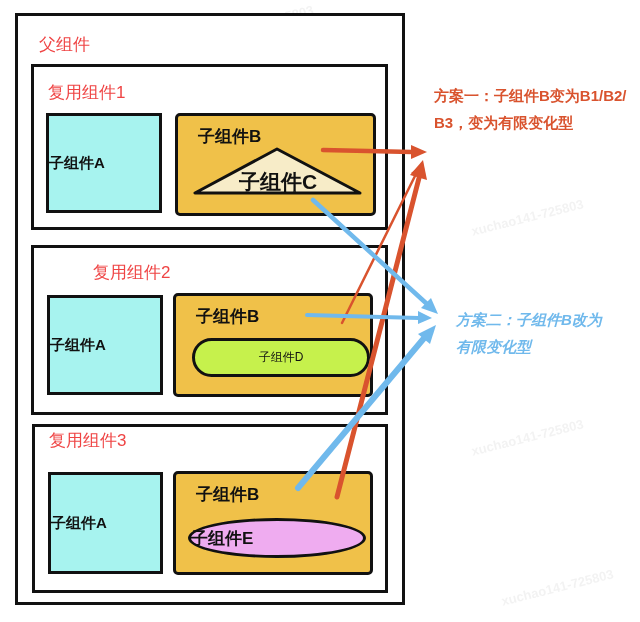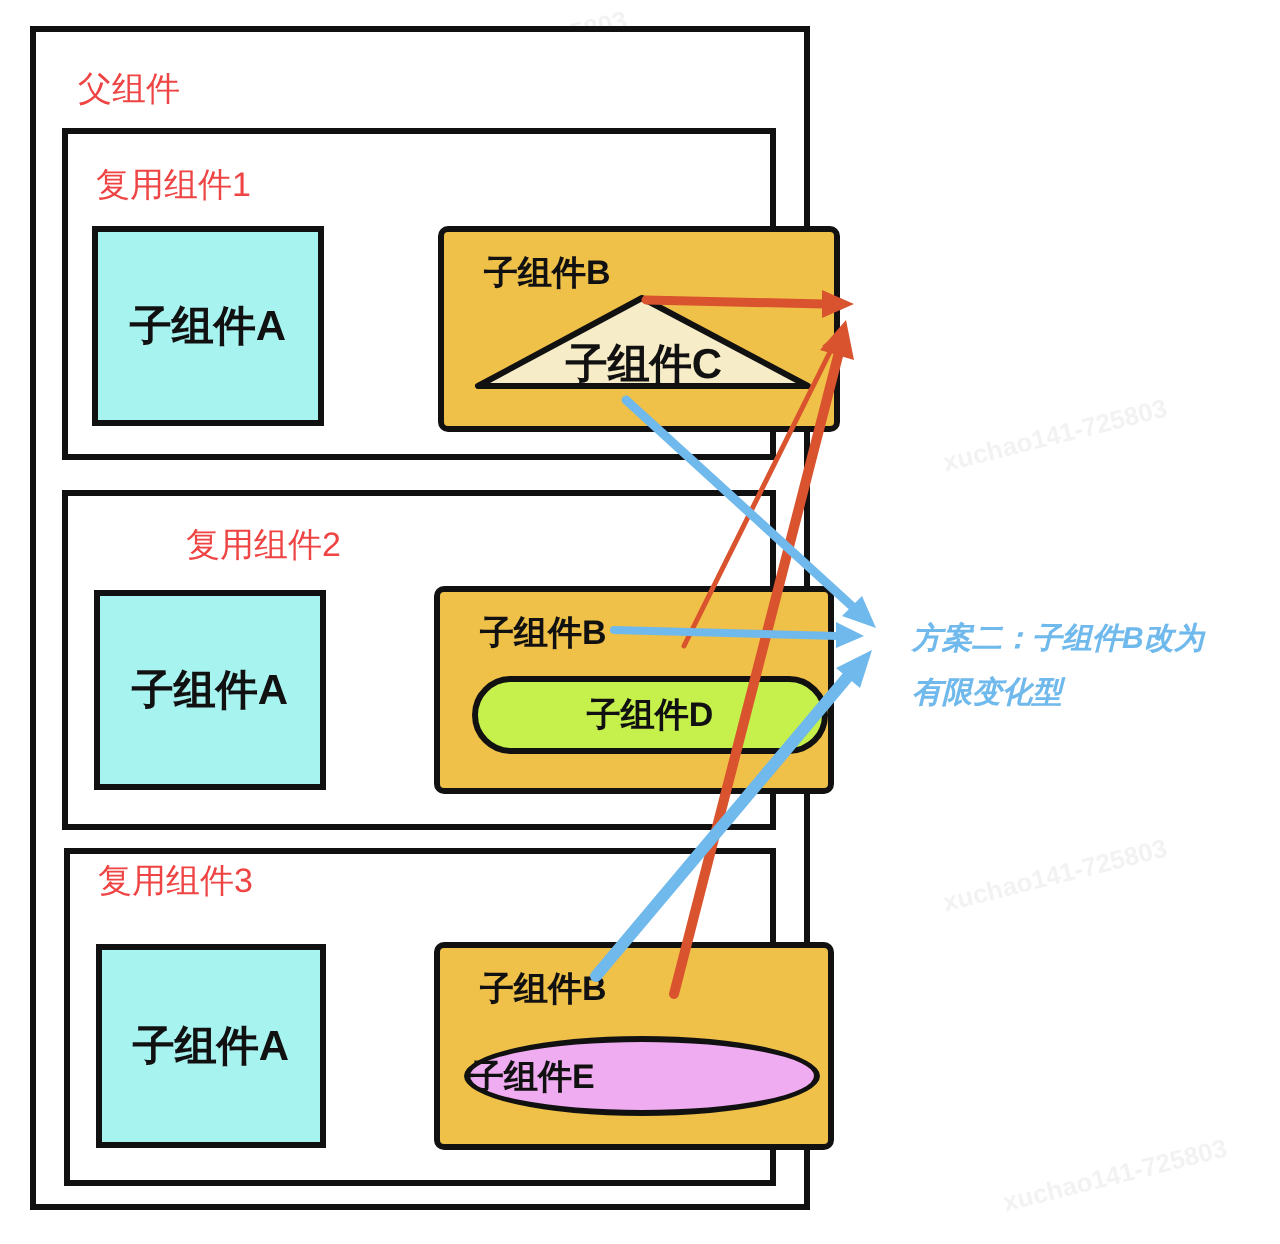--- a/index.html
+++ b/index.html
@@ -3,33 +3,33 @@
 <meta charset="utf-8">
 <style>
   html,body{margin:0;padding:0;background:#ffffff;}
   body{font-family:"Liberation Sans","DejaVu Sans",sans-serif;}
   #stage{position:relative;width:640px;height:622px;background:#ffffff;overflow:hidden;}
 
   .box{position:absolute;background:#ffffff;border:3px solid var(--border);box-sizing:border-box;}
   .box-label{position:absolute;font-weight:normal;font-size:17px;color:#ef4444;white-space:nowrap;}
 
   .child-a{position:absolute;background:var(--cyan);border:3px solid var(--border);box-sizing:border-box;
-           display:flex;align-items:center;justify-content:center;font-weight:bold;font-size:21px;color:#111;}
+           display:flex;align-items:center;justify-content:flex-start;font-weight:bold;font-size:15px;color:#111;}
   .child-b{position:absolute;background:var(--orange);border:3px solid var(--border);box-sizing:border-box;
-           border-radius:5px;margin-left:44px;}
+           border-radius:5px;}
   .child-b-label{position:absolute;left:20px;top:9px;font-weight:bold;font-size:17px;color:#111;white-space:nowrap;}
 
   .tri-svg{position:absolute;left:0;top:0;}
   .tri{fill:var(--cream);stroke:var(--border);stroke-width:3;stroke-linejoin:round;}
   .tri-label{position:absolute;left:30px;top:52px;width:140px;text-align:center;
              font-weight:bold;font-size:21px;color:#111;}
 
   .stadium{position:absolute;background:var(--green);border:3px solid var(--border);box-sizing:border-box;
            border-radius:24px;display:flex;align-items:center;justify-content:center;
-           font-weight:bold;font-size:17px;color:#111;}
+           font-weight:normal;font-size:12px;color:#111;}
   .ellipse{position:absolute;background:var(--pink);border:3px solid var(--border);box-sizing:border-box;
            border-radius:50%;display:flex;align-items:center;justify-content:flex-start;
            font-weight:bold;font-size:17px;color:#111;}
 
   #arrow-layer{position:absolute;left:0;top:0;pointer-events:none;}
   .arrow-red{stroke:var(--red);stroke-linecap:round;fill:none;}
   .head-red{fill:var(--red);stroke:none;}
   .arrow-blue{stroke:var(--blue);stroke-linecap:round;fill:none;}
   .head-blue{fill:var(--blue);stroke:none;}
 
@@ -120,18 +120,22 @@
     <g>
       <line class="arrow-blue" x1="307" y1="315" x2="419" y2="318" stroke-width="4"></line>
       <polygon class="head-blue" points="432,318 418,324 418,311"></polygon>
     </g>
     <g>
       <line class="arrow-blue" x1="298" y1="488" x2="425" y2="337" stroke-width="6"></line>
       <polygon class="head-blue" points="436,325 430,344 418,334"></polygon>
     </g>
   </svg>
 
+  <div class="plan-text plan1">
+    <div>方案一：子组件B变为B1/B2/</div>
+    <div>B3，变为有限变化型</div>
+  </div>
   <div class="plan-text plan2">
     <div>方案二：子组件B改为</div>
     <div>有限变化型</div>
   </div>
 
 </div>
 
 </body></html>

